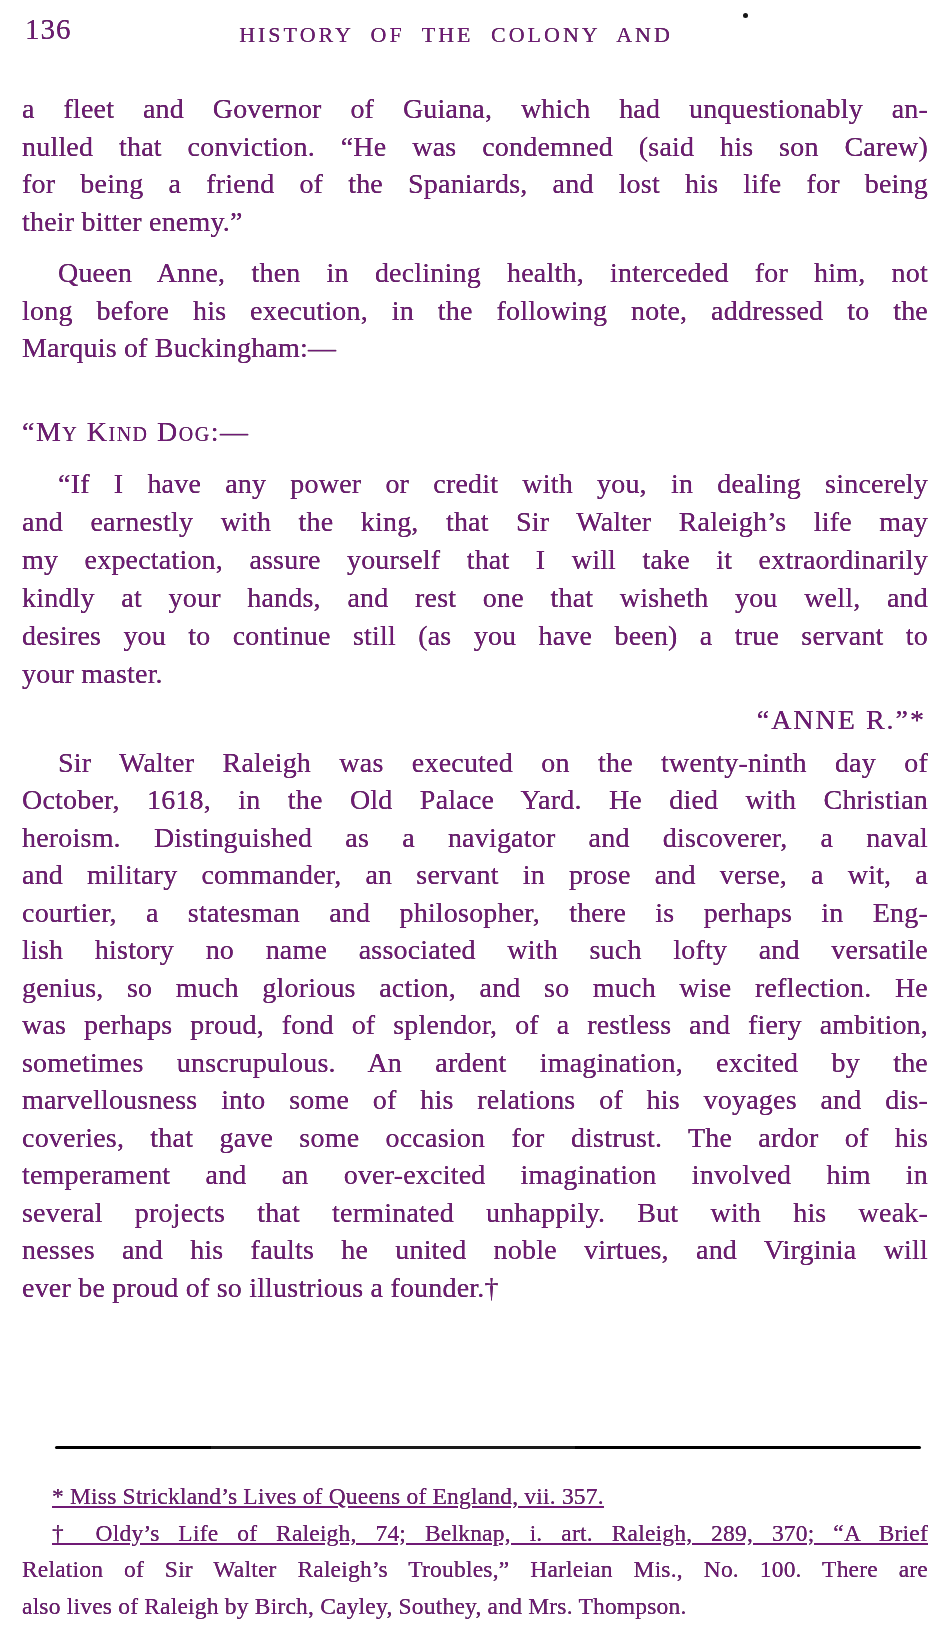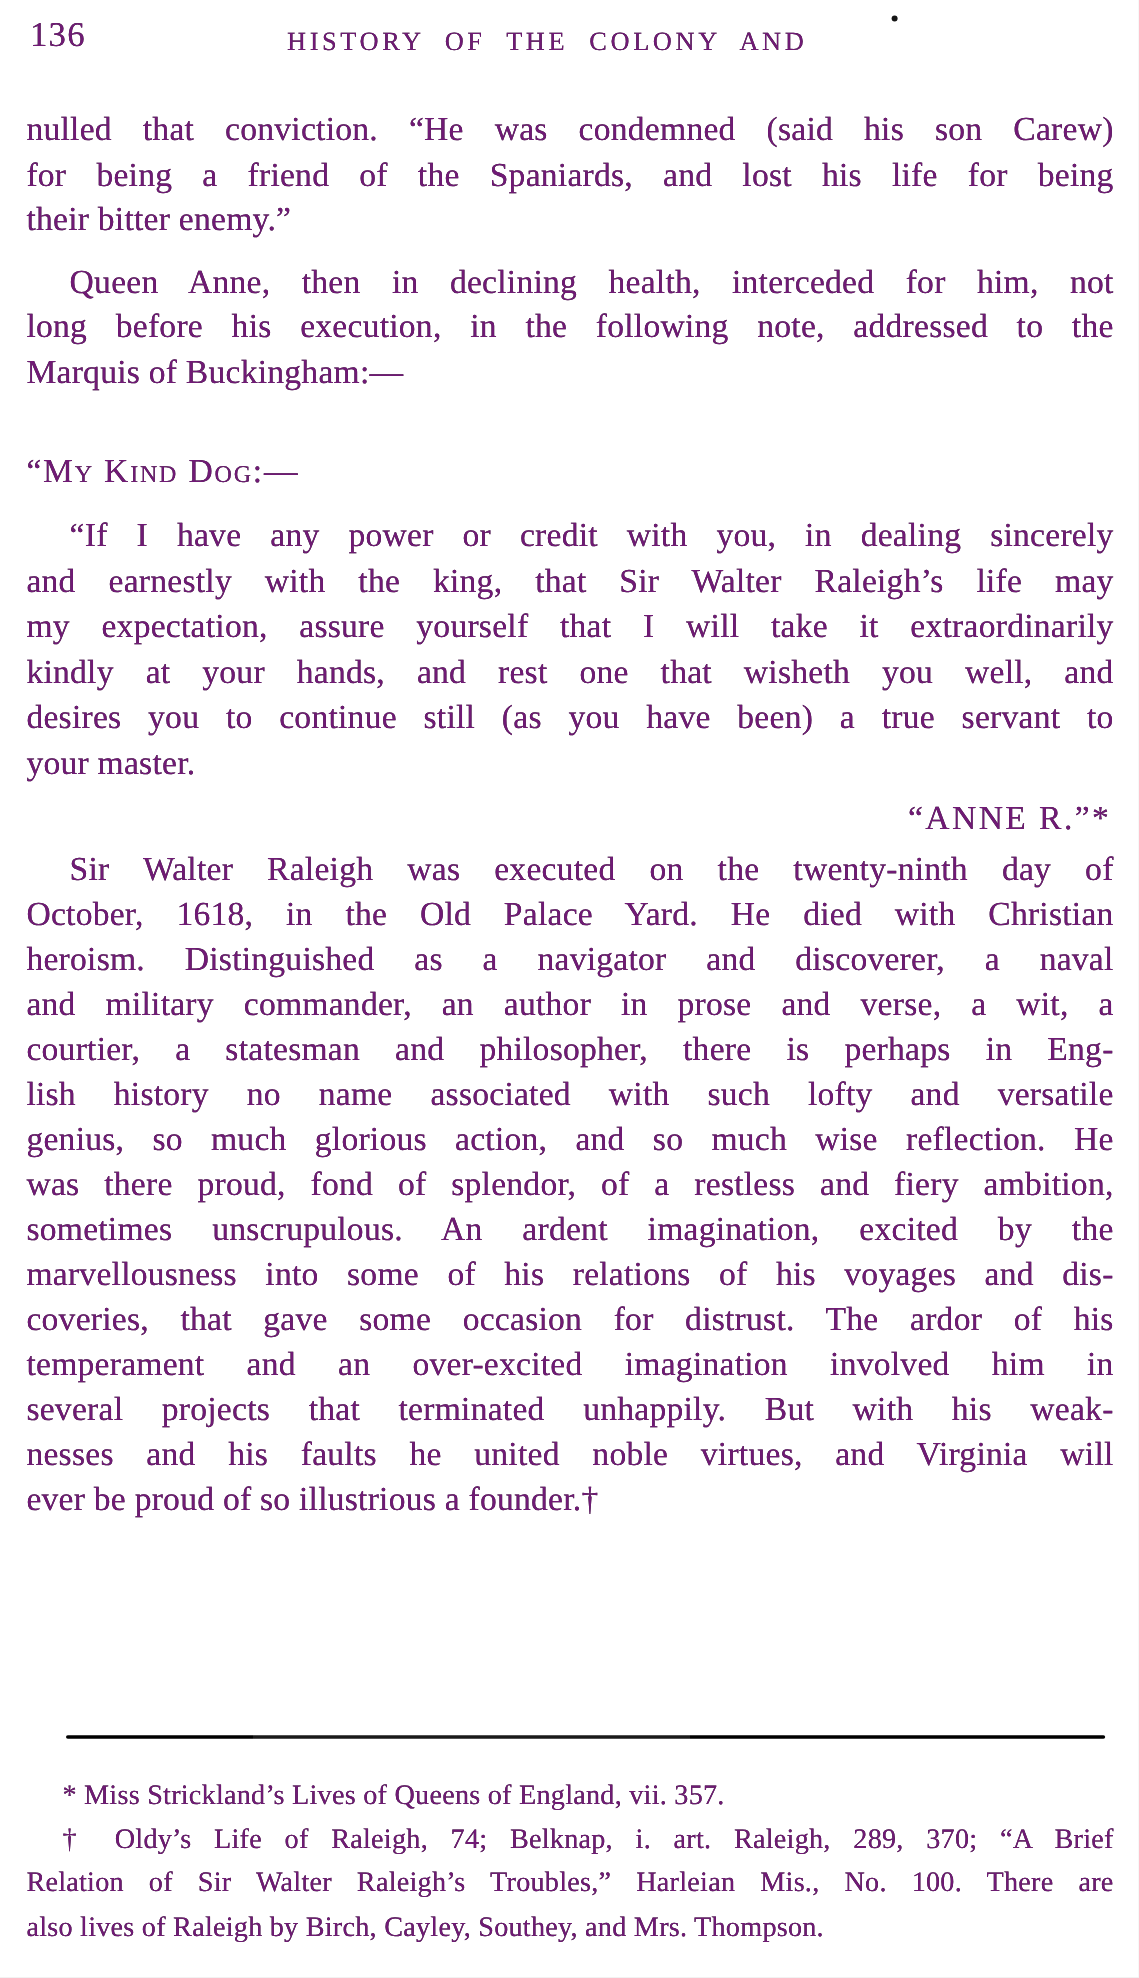--- a/index.html
+++ b/index.html
@@ -100,35 +100,36 @@
   }
   .footnotes {
     position: absolute;
     top: 1478px;
     left: 22px;
     width: 906px;
     font-size: 23.5px;
     line-height: 36.5px;
     letter-spacing: 0.2px;
   }
-  .footnotes .line.indent-line { text-indent: 30px; }
+  .footnotes .line.indent-line { text-indent: 30px; text-decoration: underline; }
 </style>
 </head>
 <body>
 
 <div class="page">
 
   <header class="page-header">
     <span class="page-number">136</span>
     <span class="running-title">HISTORY OF THE COLONY AND</span>
     <span class="ink-speck"></span>
   </header>
 
   <main class="body-text" id="body-blocks">
       <div class="block block-paragraph-1">
+        <div class="line">a fleet and Governor of Guiana, which had unquestionably an-</div>
         <div class="line">nulled that conviction.  “He was condemned (said his son Carew)</div>
         <div class="line">for being a friend of the Spaniards, and lost his life for being</div>
         <div class="line last-line">their bitter enemy.”</div>
       </div>
       <div class="block block-paragraph-2">
         <div class="line indent-line">Queen Anne, then in declining health, interceded for him, not</div>
         <div class="line">long before his execution, in the following note, addressed to the</div>
         <div class="line last-line">Marquis of Buckingham:—</div>
       </div>
       <div class="block block-letter-salutation">
@@ -142,25 +143,25 @@
         <div class="line">desires you to continue still (as you have been) a true servant to</div>
         <div class="line last-line">your master.</div>
       </div>
       <div class="block block-letter-signature">
         <div class="line last-line">“ANNE R.”*</div>
       </div>
       <div class="block block-paragraph-3">
         <div class="line indent-line">Sir Walter Raleigh was executed on the twenty-ninth day of</div>
         <div class="line">October, 1618, in the Old Palace Yard.  He died with Christian</div>
         <div class="line">heroism.  Distinguished as a navigator and discoverer, a naval</div>
-        <div class="line">and military commander, an author in prose and verse, a wit, a</div>
+        <div class="line">and military commander, an servant in prose and verse, a wit, a</div>
         <div class="line">courtier, a statesman and philosopher, there is perhaps in Eng-</div>
         <div class="line">lish history no name associated with such lofty and versatile</div>
         <div class="line">genius, so much glorious action, and so much wise reflection.  He</div>
-        <div class="line">was there proud, fond of splendor, of a restless and fiery ambition,</div>
+        <div class="line">was perhaps proud, fond of splendor, of a restless and fiery ambition,</div>
         <div class="line">sometimes unscrupulous.  An ardent imagination, excited by the</div>
         <div class="line">marvellousness into some of his relations of his voyages and dis-</div>
         <div class="line">coveries, that gave some occasion for distrust.  The ardor of his</div>
         <div class="line">temperament and an over-excited imagination involved him in</div>
         <div class="line">several projects that terminated unhappily.  But with his weak-</div>
         <div class="line">nesses and his faults he united noble virtues, and Virginia will</div>
         <div class="line last-line">ever be proud of so illustrious a founder.†</div>
       </div>
     </main>
 

